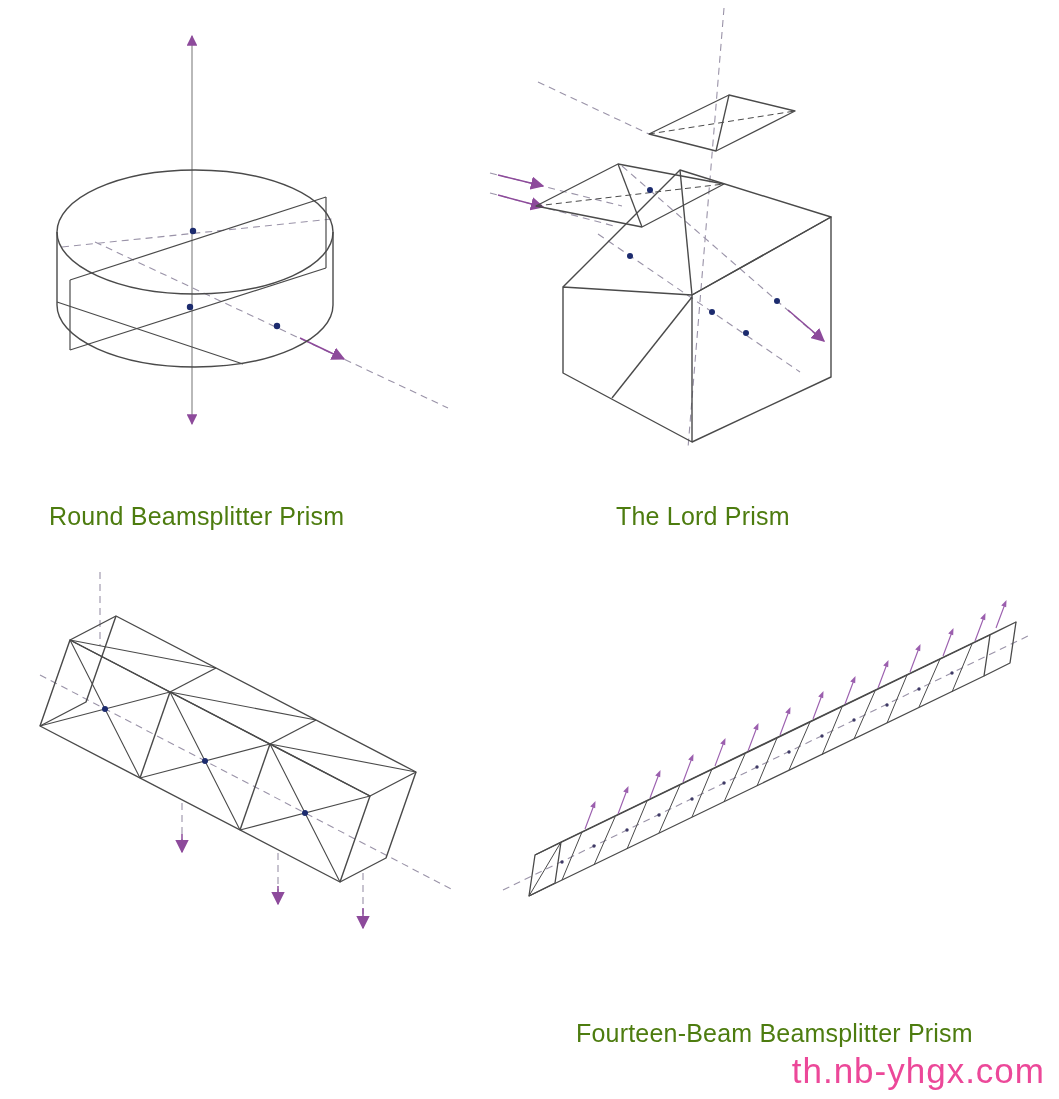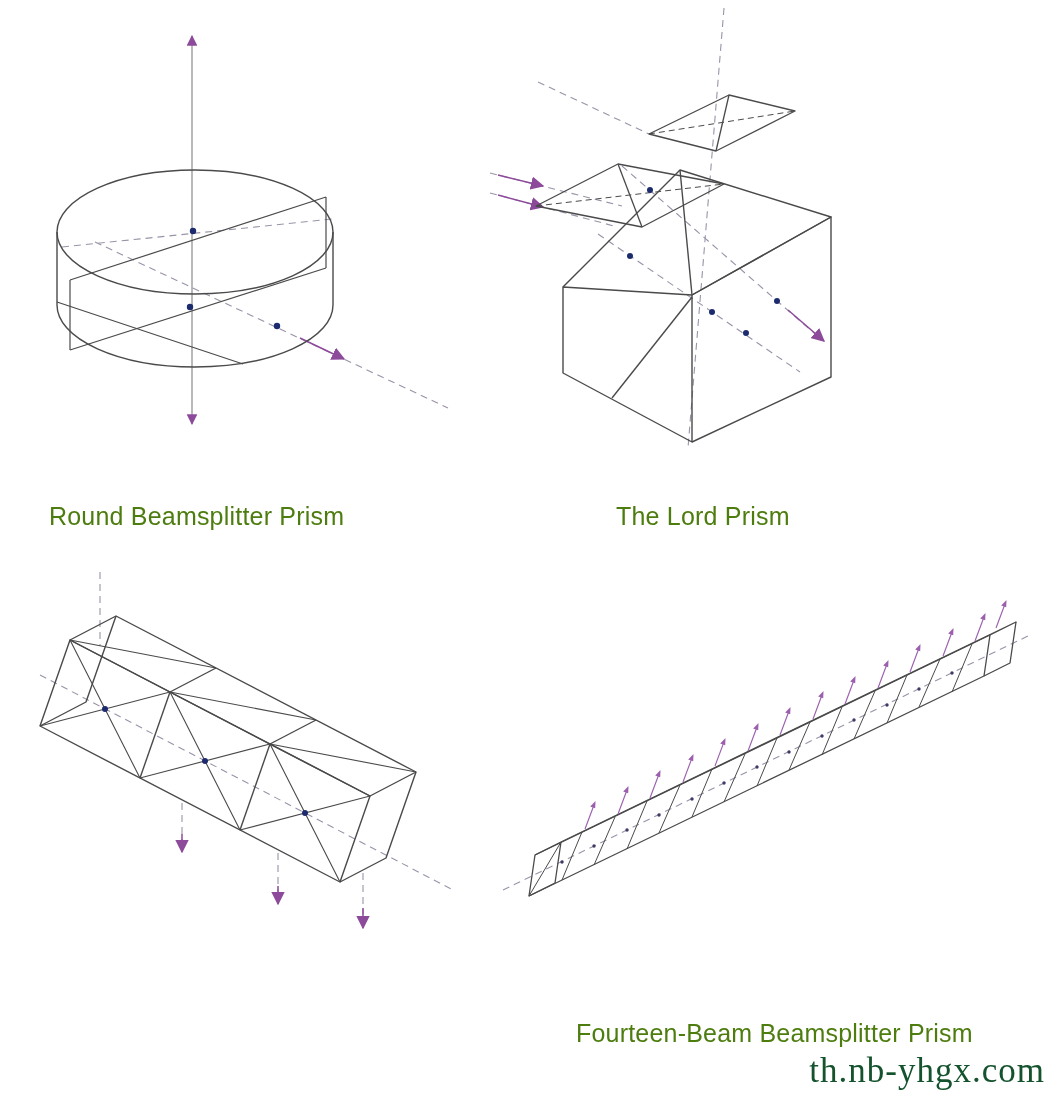--- a/index.html
+++ b/index.html
@@ -10,22 +10,22 @@
   .fig-svg{position:absolute;}
   .fig-label{
     position:absolute;font-size:25px;color:#4d7c0f;letter-spacing:.2px;
     font-family:"Liberation Sans",sans-serif;white-space:nowrap;
   }
   .label-1{left:49px;top:502px;}
   .label-2{left:616px;top:502px;}
   .label-3{left:34px;top:1018px;}
   .label-4{left:568px;top:1019px;margin-left:8px;}
   .watermark{
-    position:absolute;right:14px;bottom:8px;font-size:35px;color:#14532d;
-    letter-spacing:1px;font-family:Liberation Serif, serif;
+    position:absolute;right:14px;bottom:8px;font-size:35px;color:#ec4899;
+    letter-spacing:1px;font-family:Liberation Sans, sans-serif;
   }
 </style>
 </head>
 <body>
 
 <div class="page">
 
   <svg style="position:absolute;width:0;height:0" aria-hidden="true">
     <defs>
       <marker id="ahP" viewBox="0 0 10 10" refX="9" refY="5" markerWidth="9" markerHeight="9" orient="auto-start-reverse">

